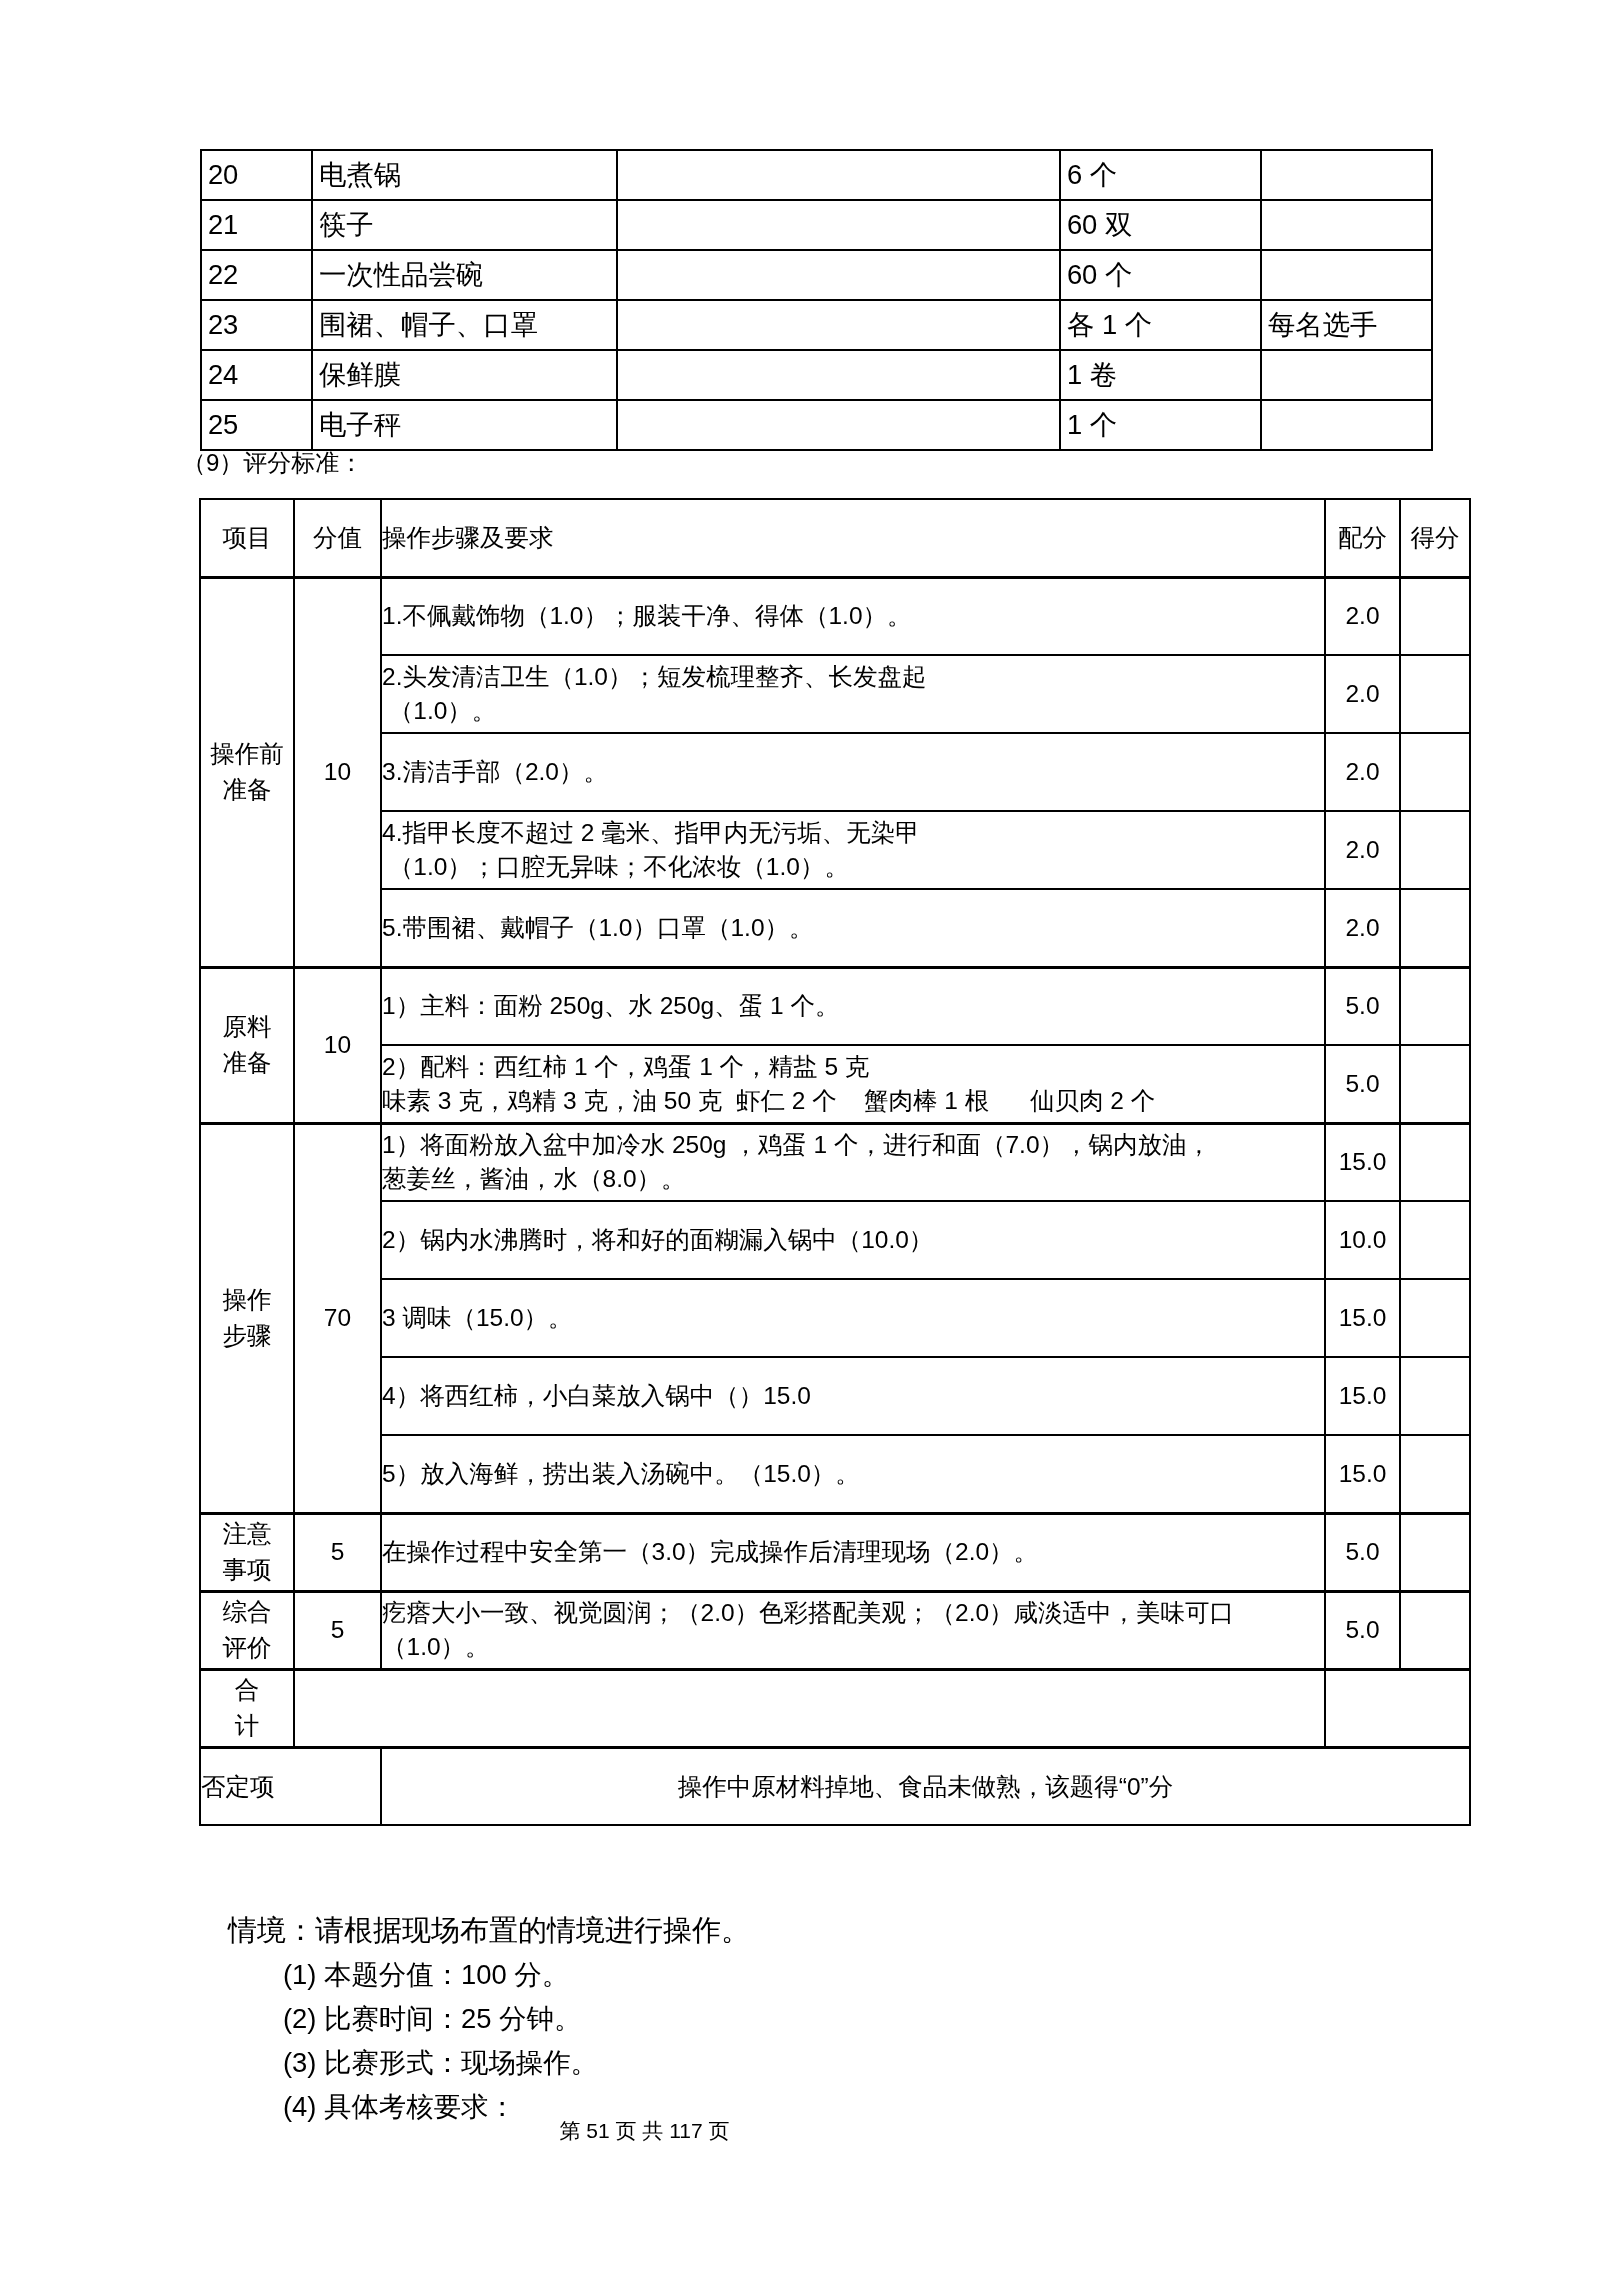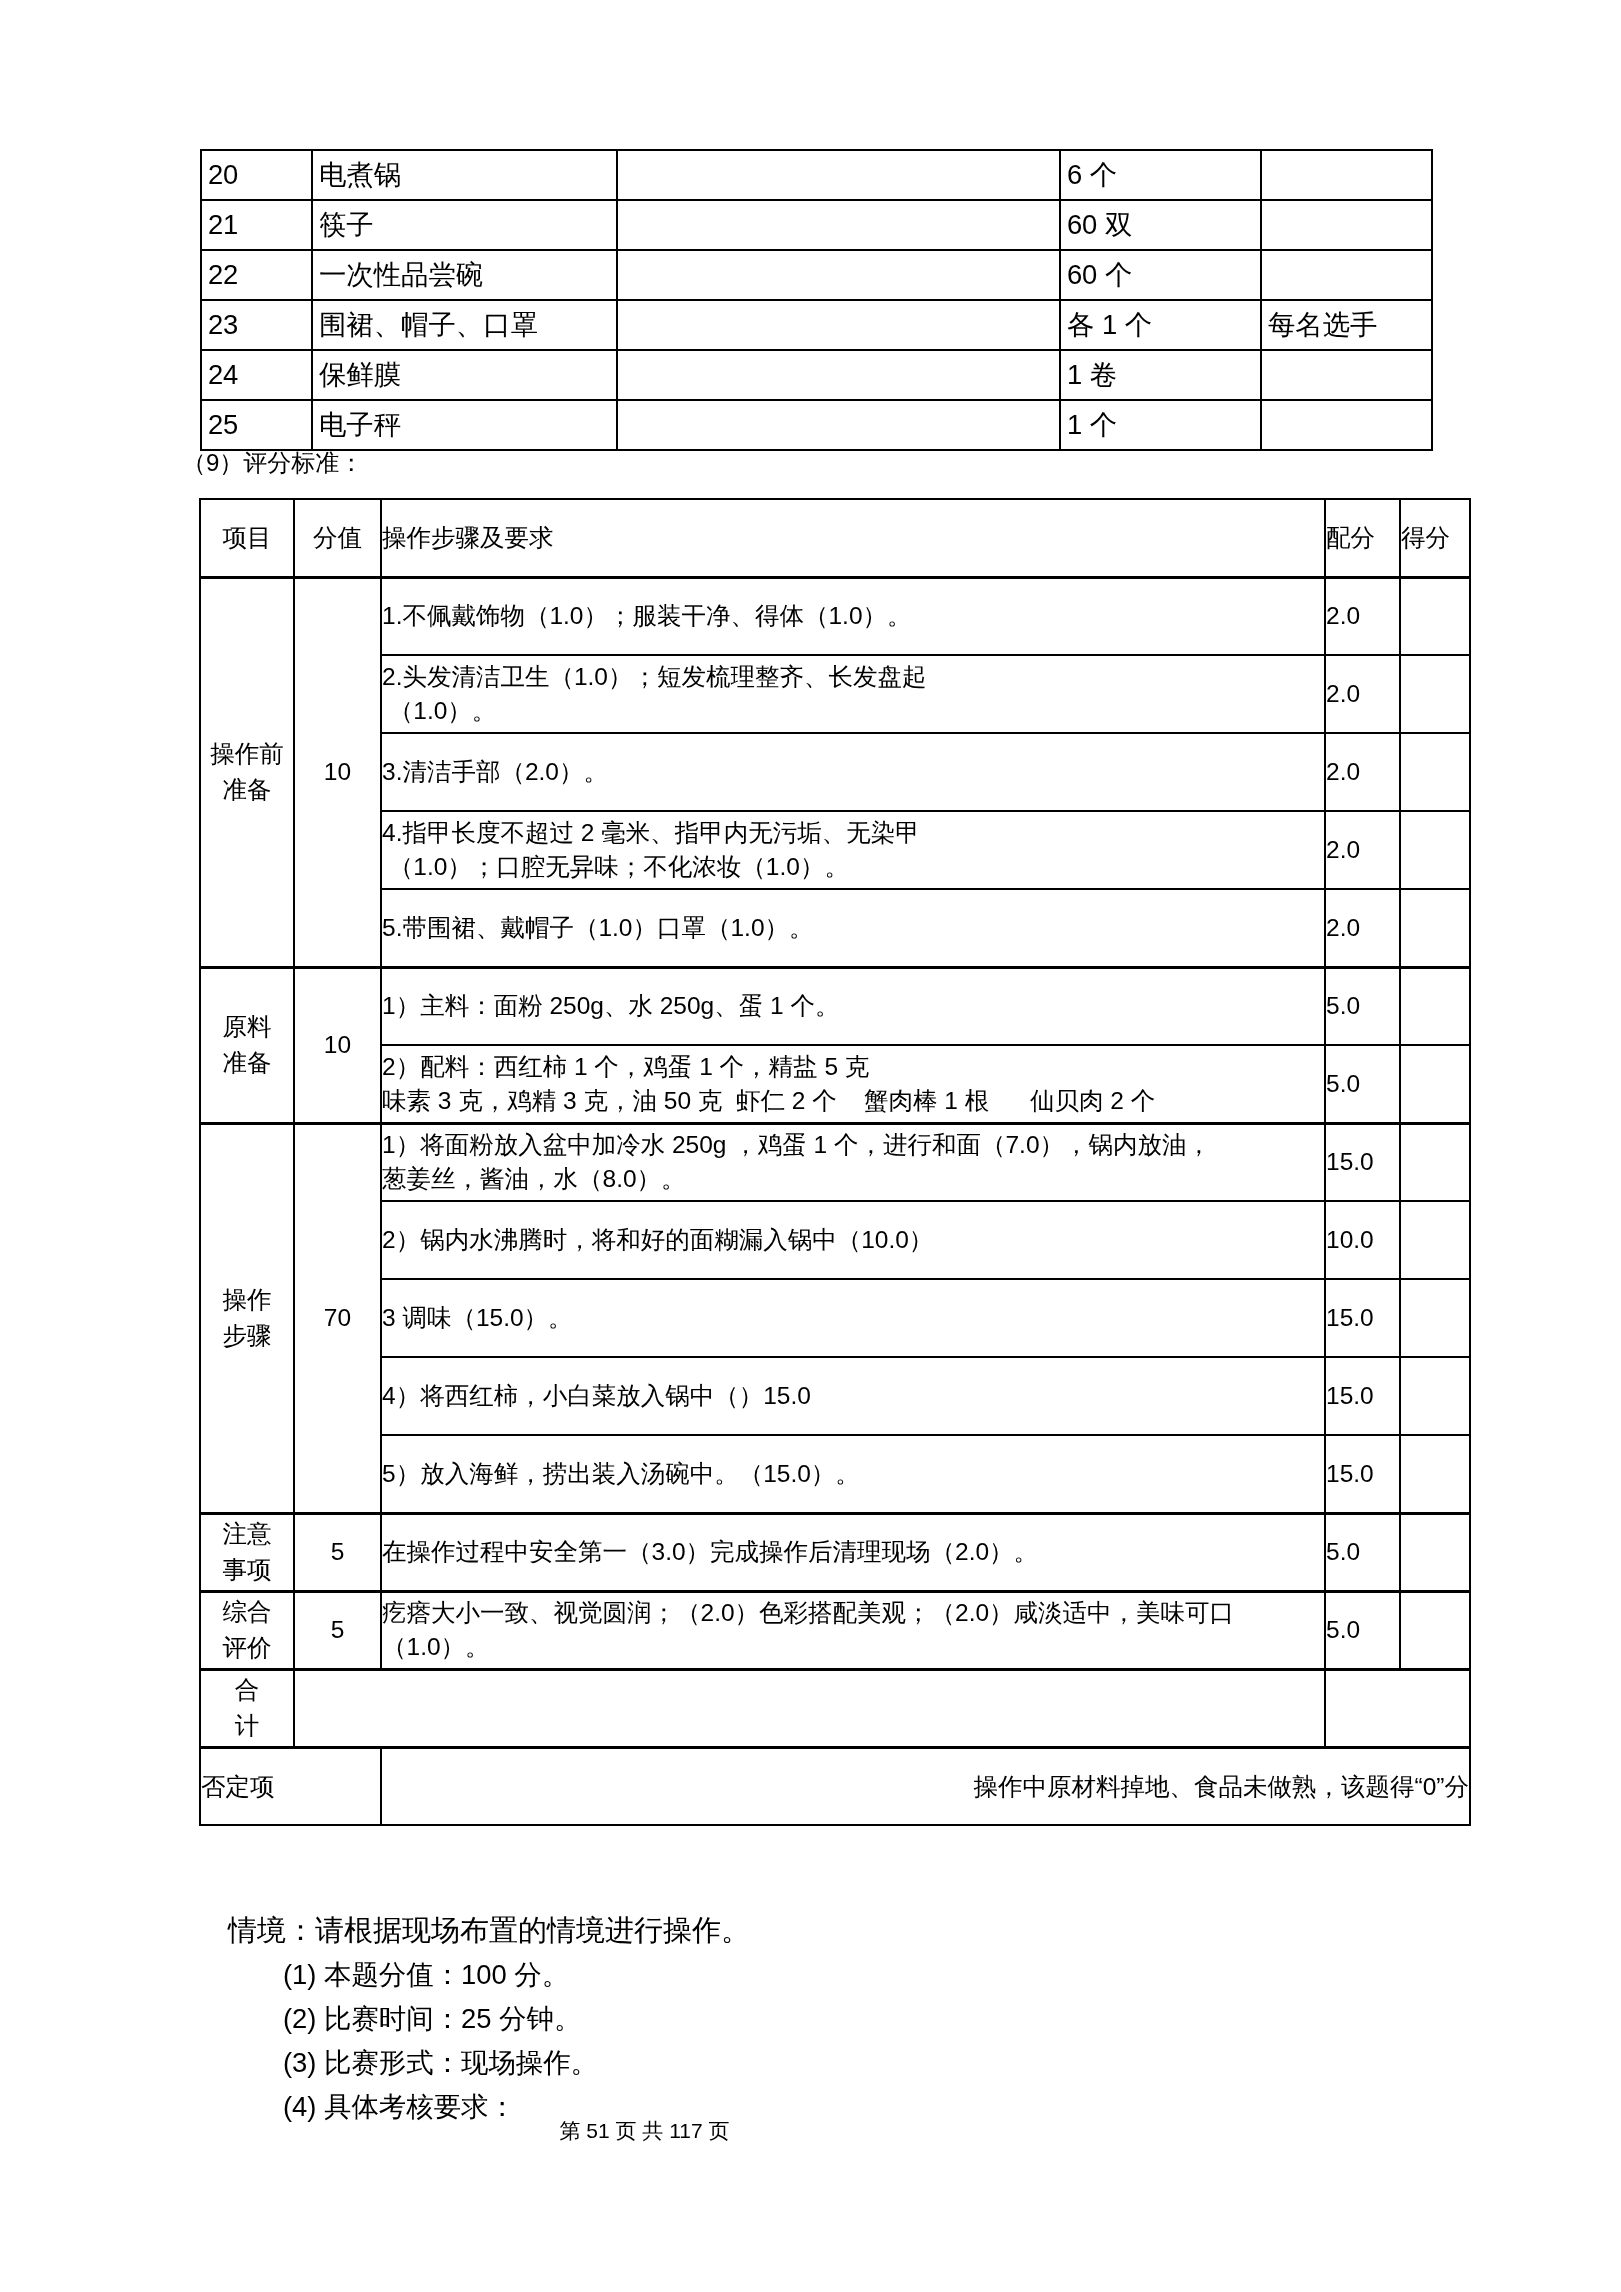--- a/index.html
+++ b/index.html
@@ -24,26 +24,26 @@
   .score-table td, .score-table th {
     border:2px solid #000; font-size:24.5px; font-weight:normal;
     vertical-align:middle; overflow:hidden; padding:0;
   }
   .score-table tr { height:78px; }
   .sep td, .sep th { border-top:3.9px solid #000; }
   .score-table thead th { border-bottom:3.9px solid #000; }
   .c-item  { text-align:center; white-space:pre-wrap; line-height:36px; }
   .c-points{ text-align:center; }
   .c-steps { text-align:left; padding:2.9px 3.9px 2.9px 3.9px; white-space:pre-wrap; line-height:34px; }
-  .c-alloc { text-align:left; padding-left:2.9px;margin-top:12px; }
+  .c-alloc { text-align:center; padding-left:2.9px;margin-top:12px; }
   .c-score { }
   .va-top  { vertical-align:top; padding-top:4.9px; }
   .va-bot  { vertical-align:bottom; padding-bottom:7.8px; }
   .c-veto-label { }
-  .c-veto-text  { text-align:right; padding-left:4.9px; }
+  .c-veto-text  { text-align:center; padding-left:4.9px; }
 
   .heading  { position:absolute; left:153px; top:1849px; font-size:45px; font-weight:bold; letter-spacing:1px; }
   .scenario { position:absolute; left:228px; top:1911px; font-size:29px; font-weight:normal; }
   .notes    { position:absolute; left:283px; top:1953px; font-size:27.4px; }
   .notes div{ height:44px; line-height:44px; }
   .footer   { position:absolute; left:0; top:2117px; width:1289px; text-align:center; font-size:21px; }
 </style>
 </head>
 <body>
 

